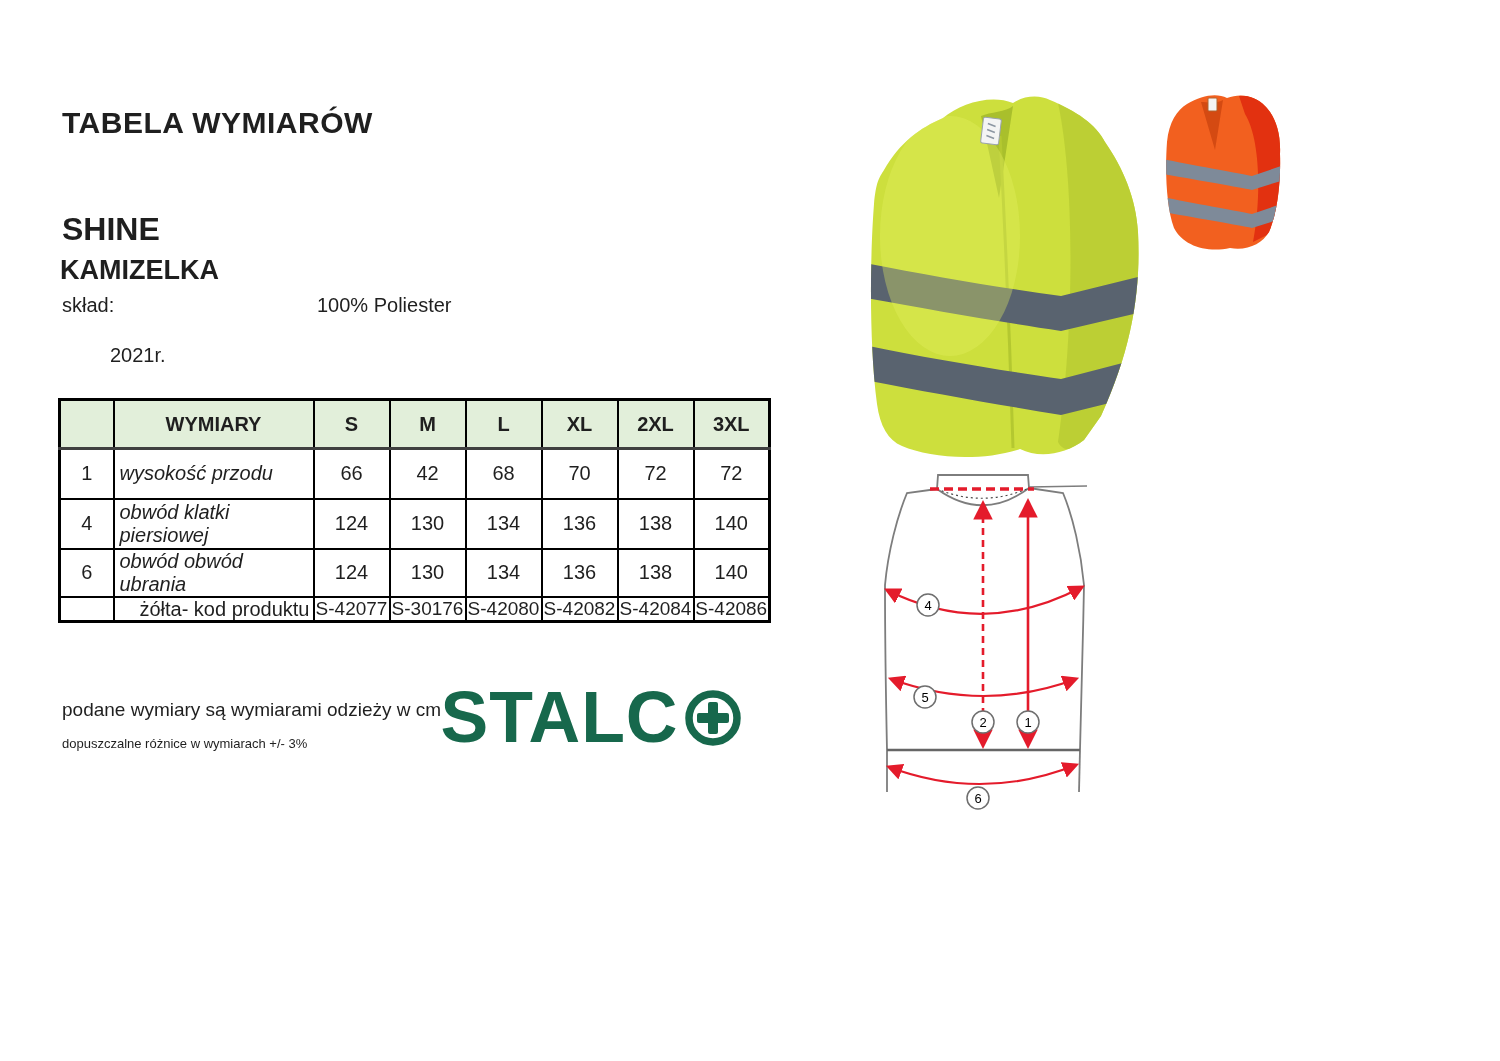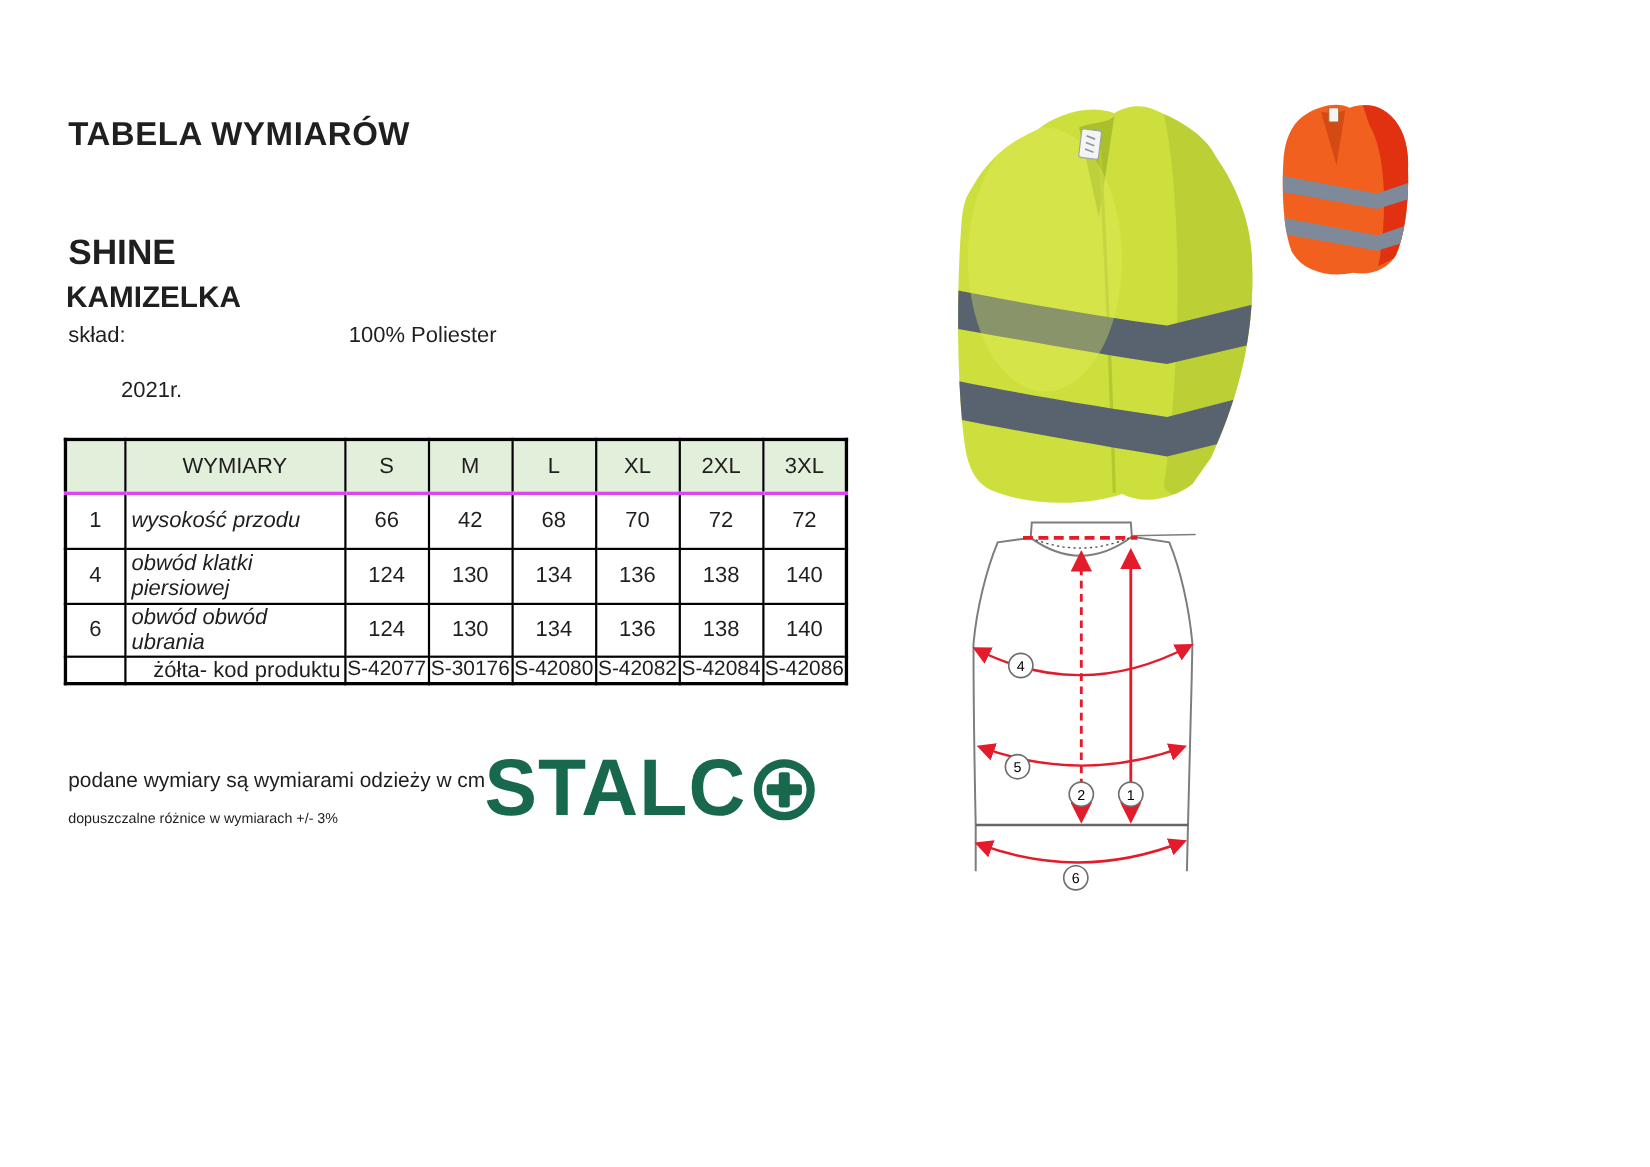--- a/index.html
+++ b/index.html
@@ -23,21 +23,21 @@
   .size-table {
     left:58px; top:398px;
     border-collapse:collapse; table-layout:fixed;
     border:3px solid #000;
   }
   .size-table th, .size-table td {
     border:2px solid #000; text-align:center;
     font-size:20px; padding:0; overflow:hidden;
   }
   .size-table th {
-    background:#e2efda; font-weight:400; border-bottom:3px solid #d946ef;
+    background:#e2efda; font-weight:700; border-bottom:3px solid #404040;
   }
   .col-num  { width:54px; }
   .col-lbl  { width:200px; }
   .col-size { width:76px; }
   tr.h-head { height:49px; }
   tr.h-big  { height:50px; }
   tr.h-mid  { height:45px; }
   tr.h-sm   { height:23px; }
   tr.h-code { height:46px; }
   td.lbl  { text-align:left; padding-left:5px;font-style:italic; }

